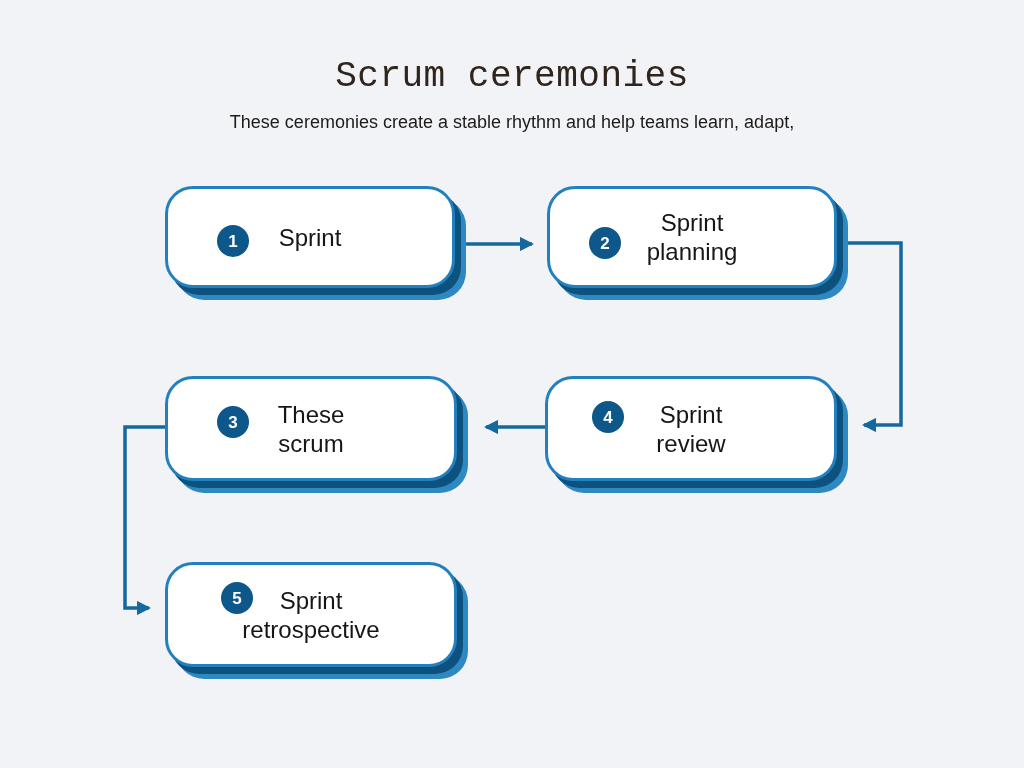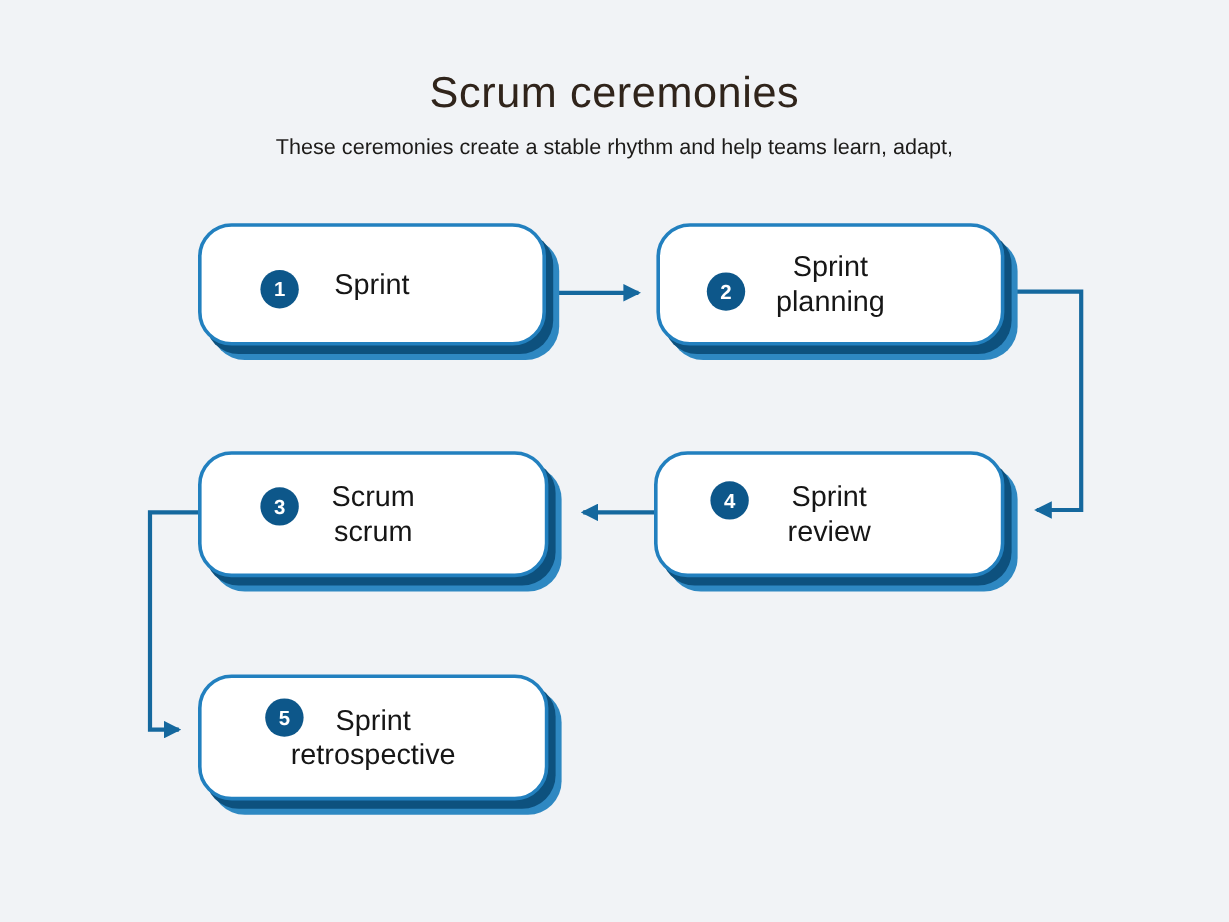--- a/index.html
+++ b/index.html
@@ -19,20 +19,21 @@
     position: absolute;
     top: 56px;
     left: 0;
     width: 1024px;
     margin: 0;
     text-align: center;
     font-size: 36px;
     font-weight: 500;
     color: #30241b;
     letter-spacing: 0.5px;
+    font-family: Liberation Mono, monospace;
   }
   .subtitle {
     position: absolute;
     top: 111px;
     left: 0;
     width: 1024px;
     margin: 0;
     text-align: center;
     font-size: 18px;
     line-height: 22px;
@@ -118,21 +119,21 @@
   </div>
 
   <div class="node n2">
     <span class="num">2</span>
     <span class="label">Sprint
 planning</span>
   </div>
 
   <div class="node n3">
     <span class="num">3</span>
-    <span class="label">Scrum
+    <span class="label">These
 scrum</span>
   </div>
 
   <div class="node n4">
     <span class="num">4</span>
     <span class="label">Sprint
 review</span>
   </div>
 
   <div class="node n5">

